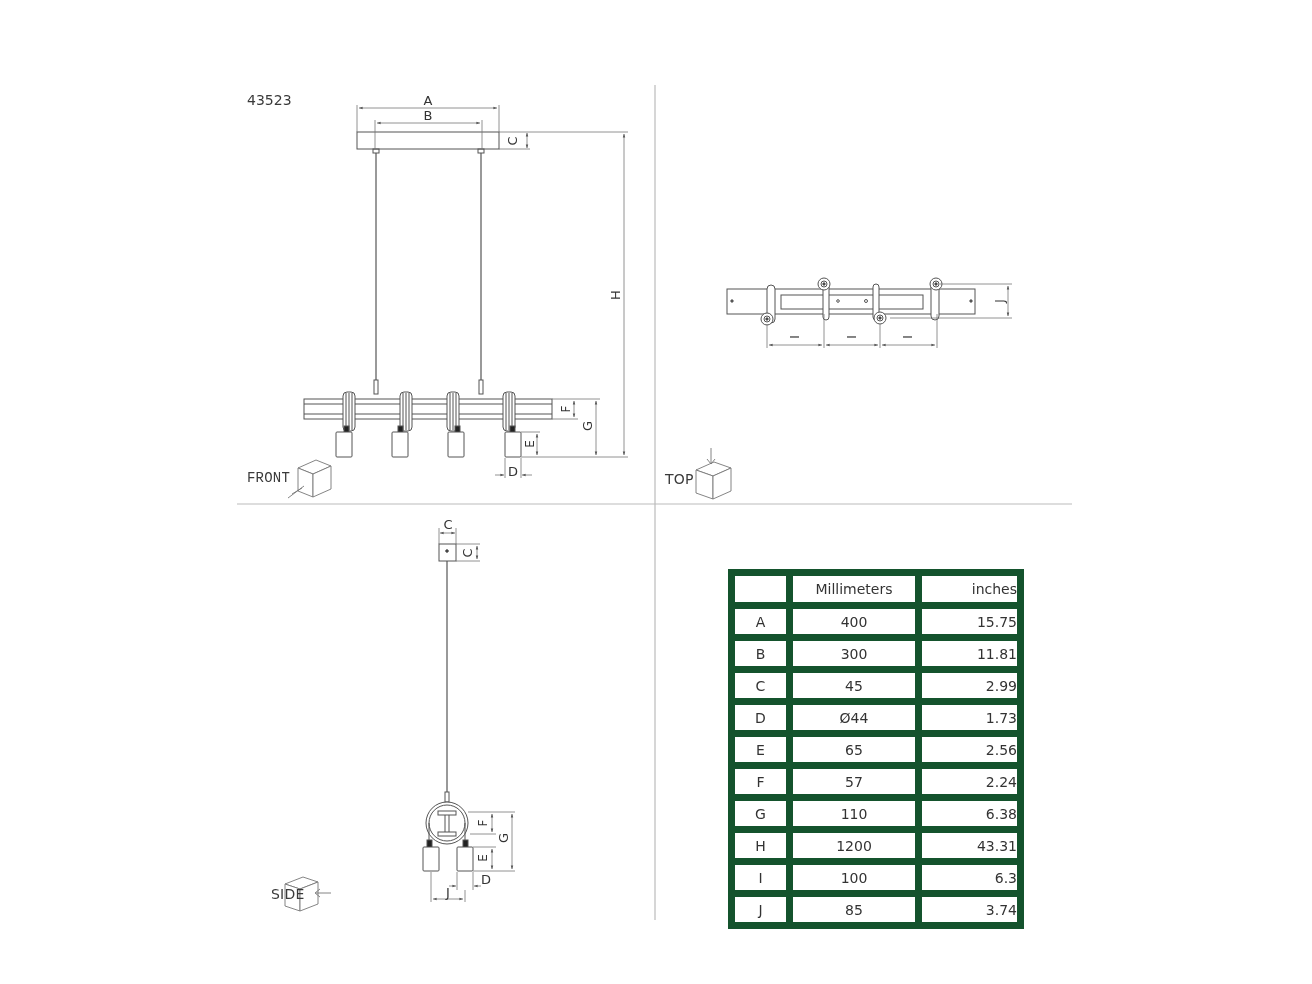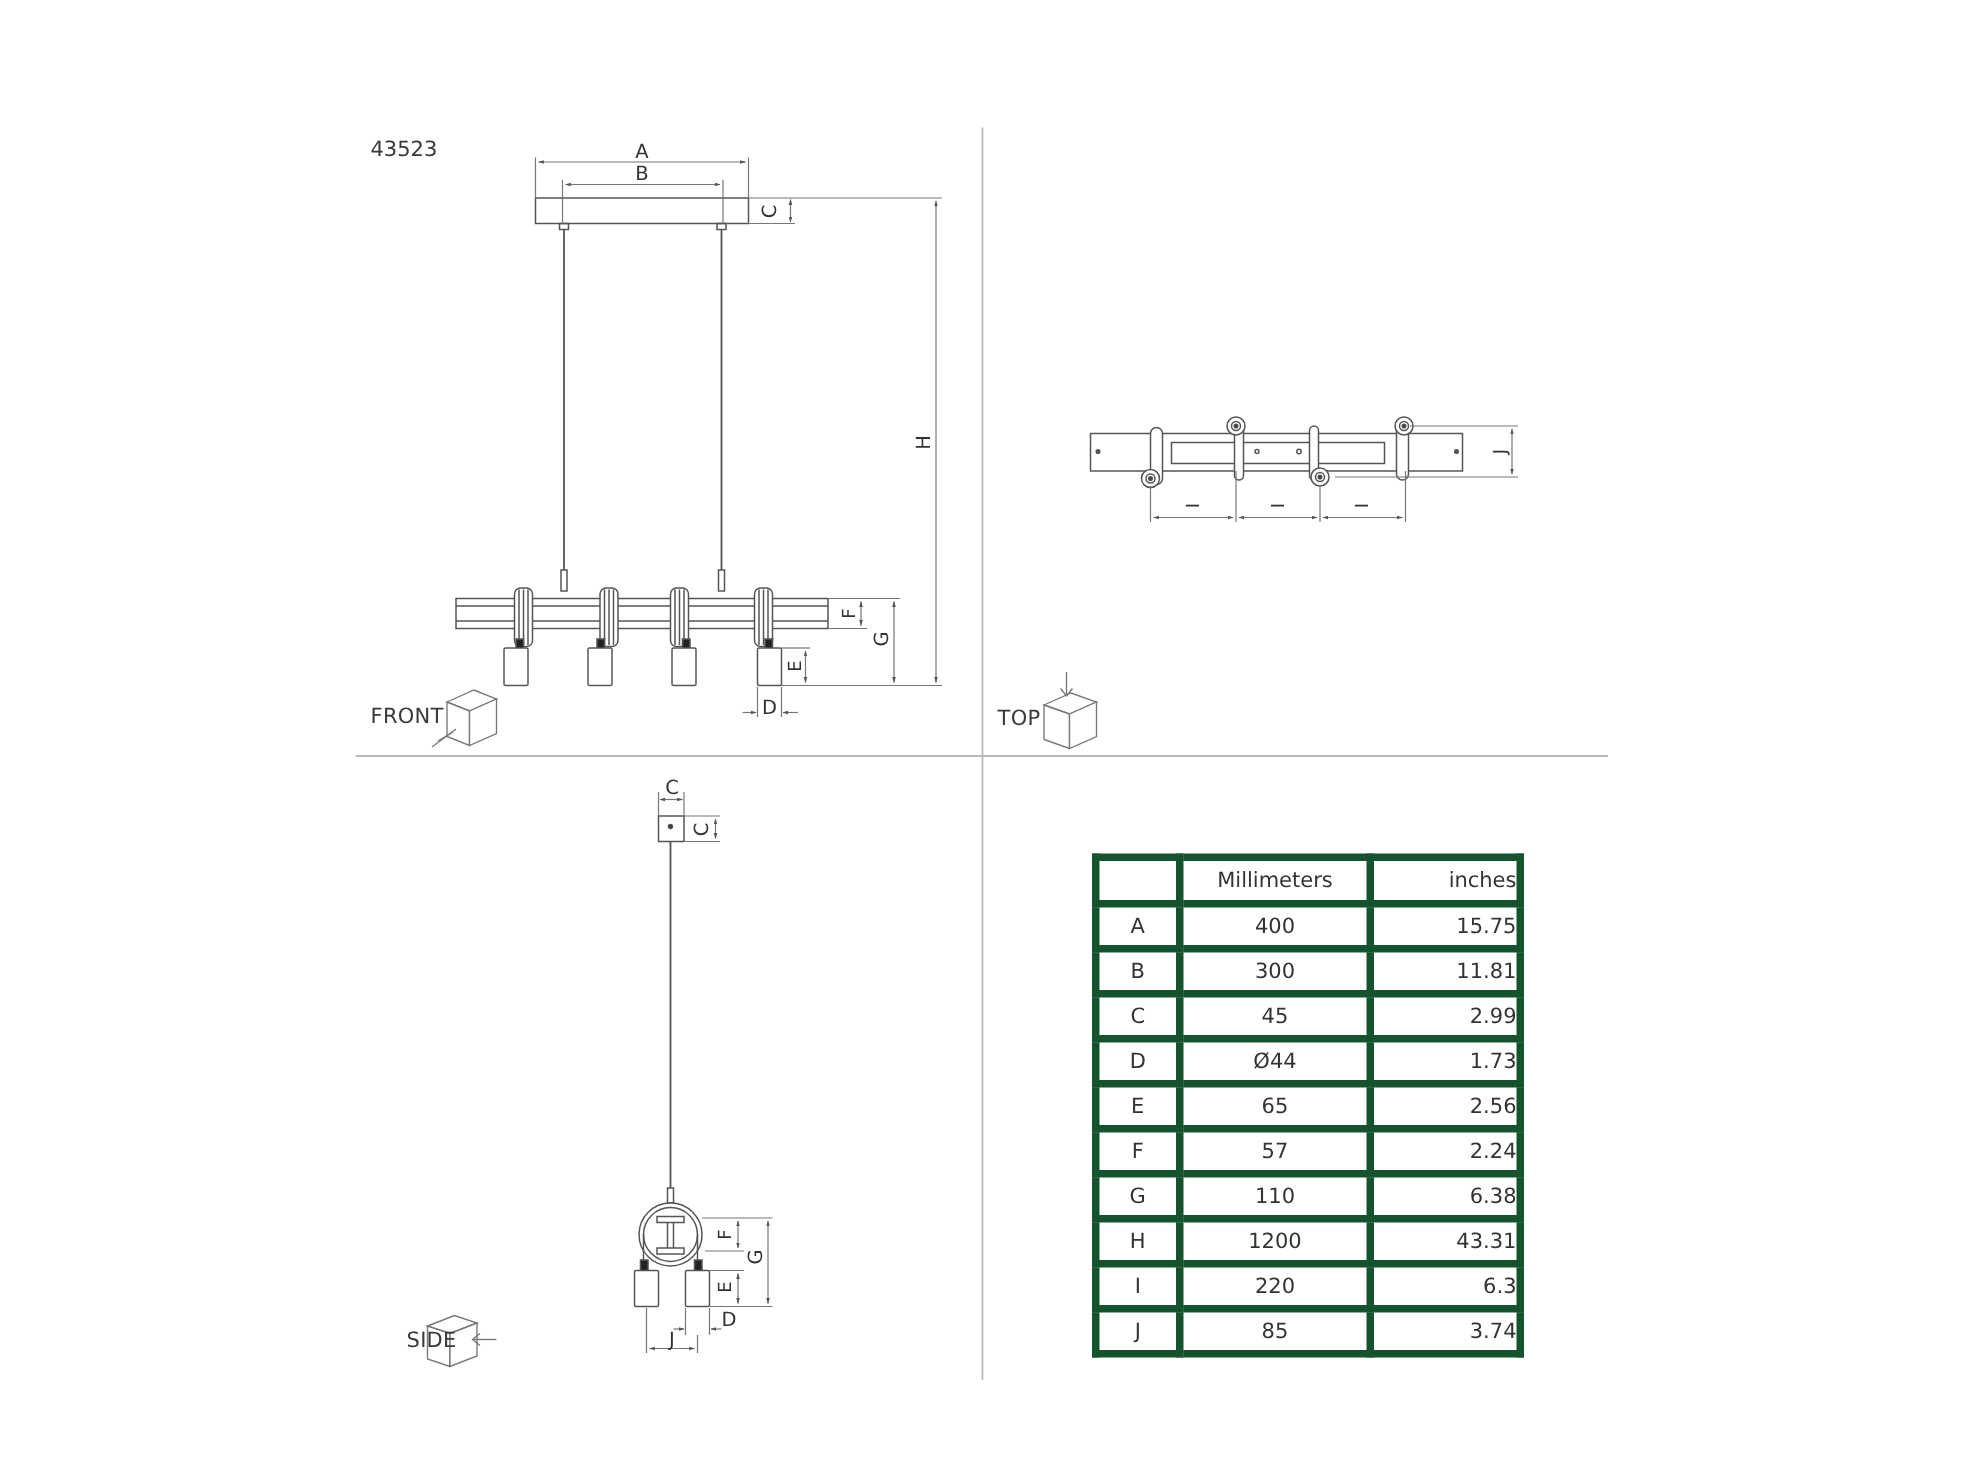--- a/index.html
+++ b/index.html
@@ -3,21 +3,21 @@
 <meta charset="utf-8">
 <style>
   html, body { margin: 0; padding: 0; background: #ffffff; }
   body { width: 1312px; height: 984px; position: relative; overflow: hidden; font-family: "DejaVu Sans", sans-serif; color: #333; }
   #sheet { position: absolute; left: 0; top: 12px; width: 1064px; height: 984px; padding-left: 22px; }
   svg text { font-family: "DejaVu Sans", sans-serif; fill: #333; }
   .lbl { position: absolute; font-family: "DejaVu Sans", sans-serif; color: #3a3a3a; }
   .model { left: 247px; top: 80px; font-size: 14px; }
   .view-label { font-size: 14px; letter-spacing: 0.2px; }
   table.dims { position: absolute; left: 728px; top: 557px; border-collapse: collapse; font-family: "DejaVu Sans", sans-serif; font-size: 14px; color: #333; }
-  table.dims td, table.dims th { border: 5px solid #14532d; height: 25px; padding: 0; font-weight: normal; }
+  table.dims td, table.dims th { border: 7px solid #14532d; height: 25px; padding: 0; font-weight: normal; }
   table.dims th { height: 26px; }
   table.dims .c0 { width: 51px; text-align: center; }
   table.dims .c1 { width: 122px; text-align: center; }
   table.dims .c2 { width: 95px; text-align: right; }
 </style>
 </head>
 <body>
 
 <div id="sheet">
 
@@ -253,21 +253,21 @@
 
     <g stroke="#777" fill="#fff" stroke-width="0.9">
       <path d="M285,872 L303,865 L318,870 L300,877 Z"></path>
       <path d="M285,872 L285,894 L300,899 L300,877 Z"></path>
       <path d="M300,877 L318,870 L318,892 L300,899 Z"></path>
       <line x1="316" y1="881" x2="331" y2="881"></line>
       <path d="M320,877 L315,881 L320,885" fill="none"></path>
     </g>
   </svg>
 
-  <div class="lbl view-label" style="left:247px;top:458px;">FRONT</div>
+  <div class="lbl view-label" style="left:247px;top:458px;font-family:Liberation Mono, monospace;">FRONT</div>
   <div class="lbl view-label" style="left:665px;top:459px;">TOP</div>
   <div class="lbl view-label" style="left:247px;top:874px;margin-left:24px;">SIDE</div>
 
   <table class="dims">
     <thead>
       <tr>
         <th class="c0"></th>
         <th class="c1">Millimeters</th>
         <th class="c2">inches</th>
       </tr>
@@ -308,21 +308,21 @@
           <td class="c1">110</td>
           <td class="c2">6.38</td>
         </tr>
       <tr>
           <td class="c0">H</td>
           <td class="c1">1200</td>
           <td class="c2">43.31</td>
         </tr>
       <tr>
           <td class="c0">I</td>
-          <td class="c1">220</td>
+          <td class="c1">100</td>
           <td class="c2">6.3</td>
         </tr>
       <tr>
           <td class="c0">J</td>
           <td class="c1">85</td>
           <td class="c2">3.74</td>
         </tr>
     </tbody>
   </table>
 </div>

